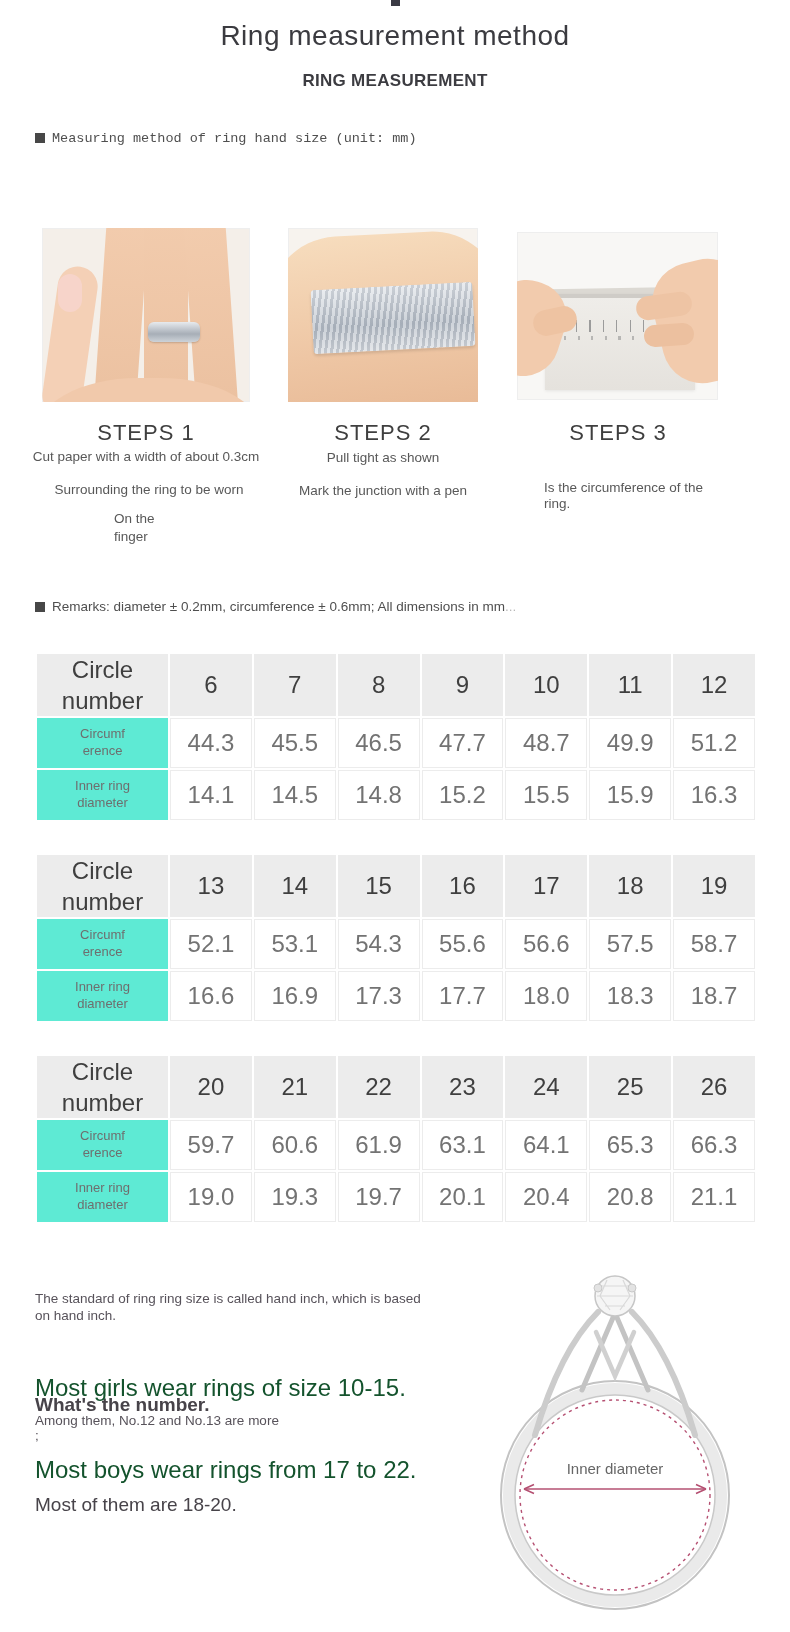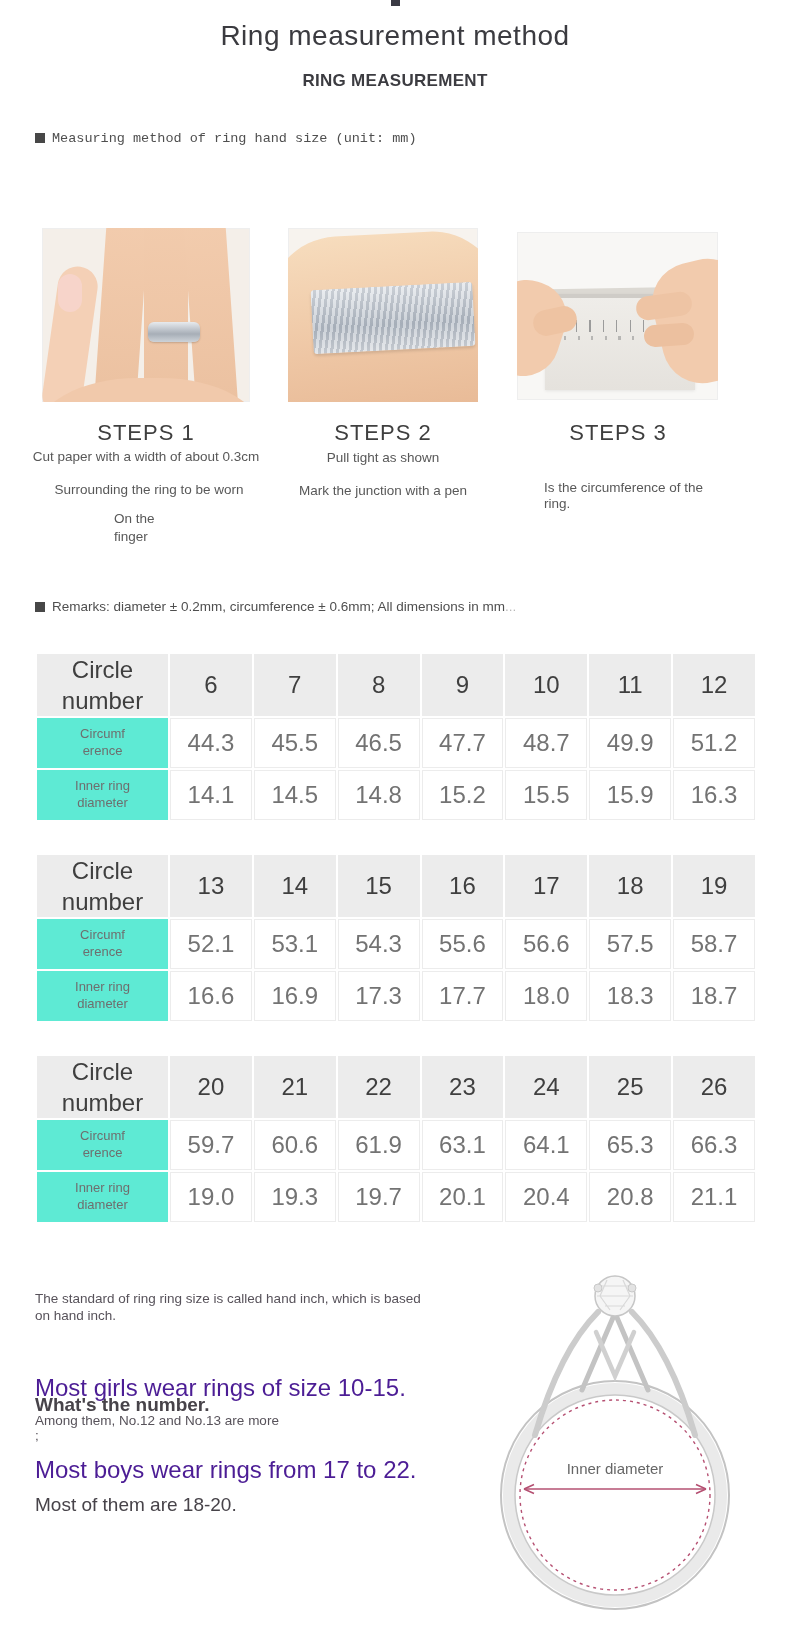--- a/index.html
+++ b/index.html
@@ -69,21 +69,21 @@
   .size-table{position:absolute;left:35px;width:722px;border-collapse:separate;border-spacing:2px;table-layout:fixed;}
   #table1{top:652px;} #table2{top:853px;} #table3{top:1054px;}
   .size-table td{text-align:center;vertical-align:middle;padding:0;}
   .size-table td.lbl{background:#5eead4;color:#6e6e6e;font-size:13px;line-height:1.3;}
   .size-table tr.hdr td{background:#ececec;color:#3f3f3f;font-size:24px;height:50px;font-weight:400;}
   .size-table td.val{background:#ffffff;box-shadow:inset 0 0 0 1px #ececec;color:#737373;font-size:24px;height:50px;font-weight:400;}
 
   
   .note-sm{font-size:13.5px;color:#57525a;line-height:17px;}
   .note-md{font-size:19px;color:#474349;font-weight:600;}
-  .note-lg{font-size:24px;color:#4c1d95;font-weight:400;}
+  .note-lg{font-size:24px;color:#14532d;font-weight:400;}
   #n1{top:1290px;left:35px;width:400px;}
   #n2{top:1394px;left:35px;}
   #n3{top:1374px;left:35px;}
   #n4{top:1412px;left:35px;}
   #n5{top:1427px;left:35px;}
   #n6{top:1456px;left:35px;}
   #n7{top:1494px;left:35px;font-weight:400;}
 
   #ring-svg{top:1240px;left:460px;width:330px;height:392px;}
 </style>

